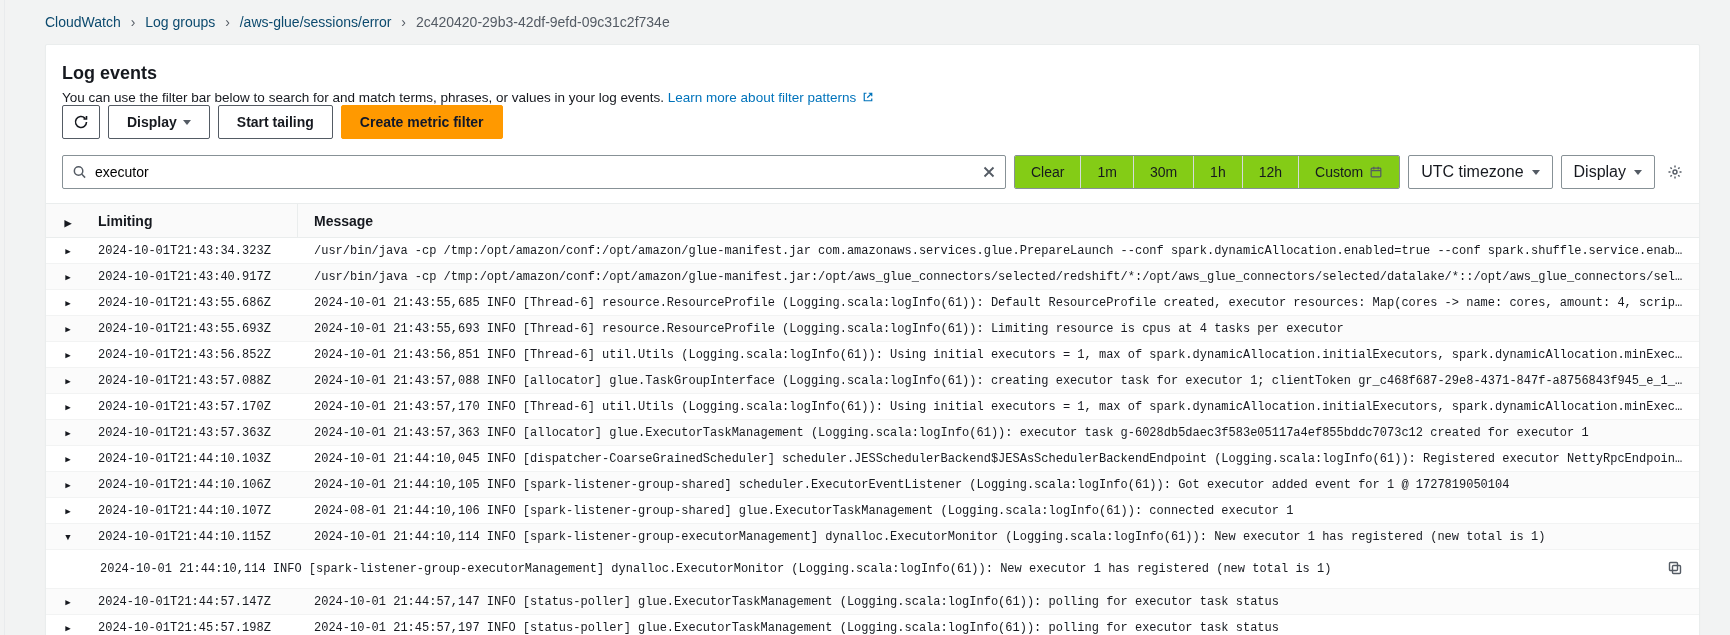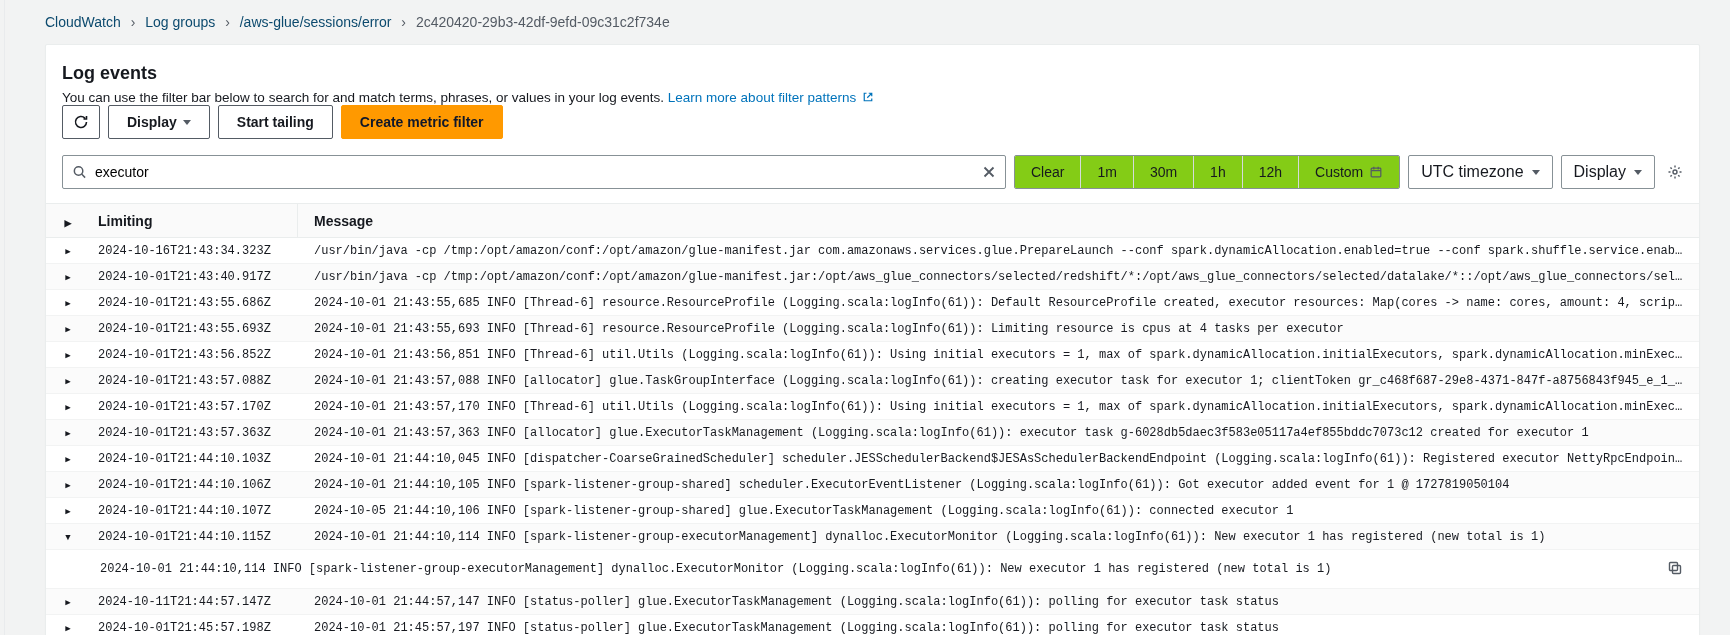--- a/index.html
+++ b/index.html
@@ -169,21 +169,21 @@
         </div>
         <div class="col-ts">Limiting</div>
         <div class="col-msg">Message</div>
       </div>
 
       <div class="rows" id="rows-container">
           <div class="row">
             <div class="col-expand">
               <span class="tri right"></span>
             </div>
-            <div class="ts">2024-10-16T21:43:34.323Z</div>
+            <div class="ts">2024-10-01T21:43:34.323Z</div>
             <div class="msg">/usr/bin/java -cp /tmp:/opt/amazon/conf:/opt/amazon/glue-manifest.jar com.amazonaws.services.glue.PrepareLaunch --conf spark.dynamicAllocation.enabled=true --conf spark.shuffle.service.enabled=true --conf spark.dynamicAllocation.minExec…</div>
           </div>
           <div class="row">
             <div class="col-expand">
               <span class="tri right"></span>
             </div>
             <div class="ts">2024-10-01T21:43:40.917Z</div>
             <div class="msg">/usr/bin/java -cp /tmp:/opt/amazon/conf:/opt/amazon/glue-manifest.jar:/opt/aws_glue_connectors/selected/redshift/*:/opt/aws_glue_connectors/selected/datalake/*::/opt/aws_glue_connectors/selected/marketplace/*:/opt/aws_glue_connectors/se…</div>
           </div>
           <div class="row">
@@ -240,41 +240,41 @@
               <span class="tri right"></span>
             </div>
             <div class="ts">2024-10-01T21:44:10.106Z</div>
             <div class="msg">2024-10-01 21:44:10,105 INFO [spark-listener-group-shared] scheduler.ExecutorEventListener (Logging.scala:logInfo(61)): Got executor added event for 1 @ 1727819050104</div>
           </div>
           <div class="row">
             <div class="col-expand">
               <span class="tri right"></span>
             </div>
             <div class="ts">2024-10-01T21:44:10.107Z</div>
-            <div class="msg">2024-10-05 21:44:10,106 INFO [spark-listener-group-shared] glue.ExecutorTaskManagement (Logging.scala:logInfo(61)): connected executor 1</div>
+            <div class="msg">2024-08-01 21:44:10,106 INFO [spark-listener-group-shared] glue.ExecutorTaskManagement (Logging.scala:logInfo(61)): connected executor 1</div>
           </div>
           <div class="row">
             <div class="col-expand">
               <span class="tri down"></span>
             </div>
             <div class="ts">2024-10-01T21:44:10.115Z</div>
             <div class="msg">2024-10-01 21:44:10,114 INFO [spark-listener-group-executorManagement] dynalloc.ExecutorMonitor (Logging.scala:logInfo(61)): New executor 1 has registered (new total is 1)</div>
           </div>
           <div class="row expanded-detail">
             <div class="detail-text">2024-10-01 21:44:10,114 INFO [spark-listener-group-executorManagement] dynalloc.ExecutorMonitor (Logging.scala:logInfo(61)): New executor 1 has registered (new total is 1)</div>
             <svg viewBox="0 0 16 16" class="copy-icon">
               <rect x="5.5" y="5.5" width="8" height="8" rx="1" fill="none" stroke="#545b64" stroke-width="1.4"></rect>
               <rect x="2.5" y="2.5" width="8" height="8" rx="1" fill="none" stroke="#545b64" stroke-width="1.4"></rect>
             </svg>
           </div>
           <div class="row">
             <div class="col-expand">
               <span class="tri right"></span>
             </div>
-            <div class="ts">2024-10-11T21:44:57.147Z</div>
+            <div class="ts">2024-10-01T21:44:57.147Z</div>
             <div class="msg">2024-10-01 21:44:57,147 INFO [status-poller] glue.ExecutorTaskManagement (Logging.scala:logInfo(61)): polling for executor task status</div>
           </div>
           <div class="row">
             <div class="col-expand">
               <span class="tri right"></span>
             </div>
             <div class="ts">2024-10-01T21:45:57.198Z</div>
             <div class="msg">2024-10-01 21:45:57,197 INFO [status-poller] glue.ExecutorTaskManagement (Logging.scala:logInfo(61)): polling for executor task status</div>
           </div>
         </div>

